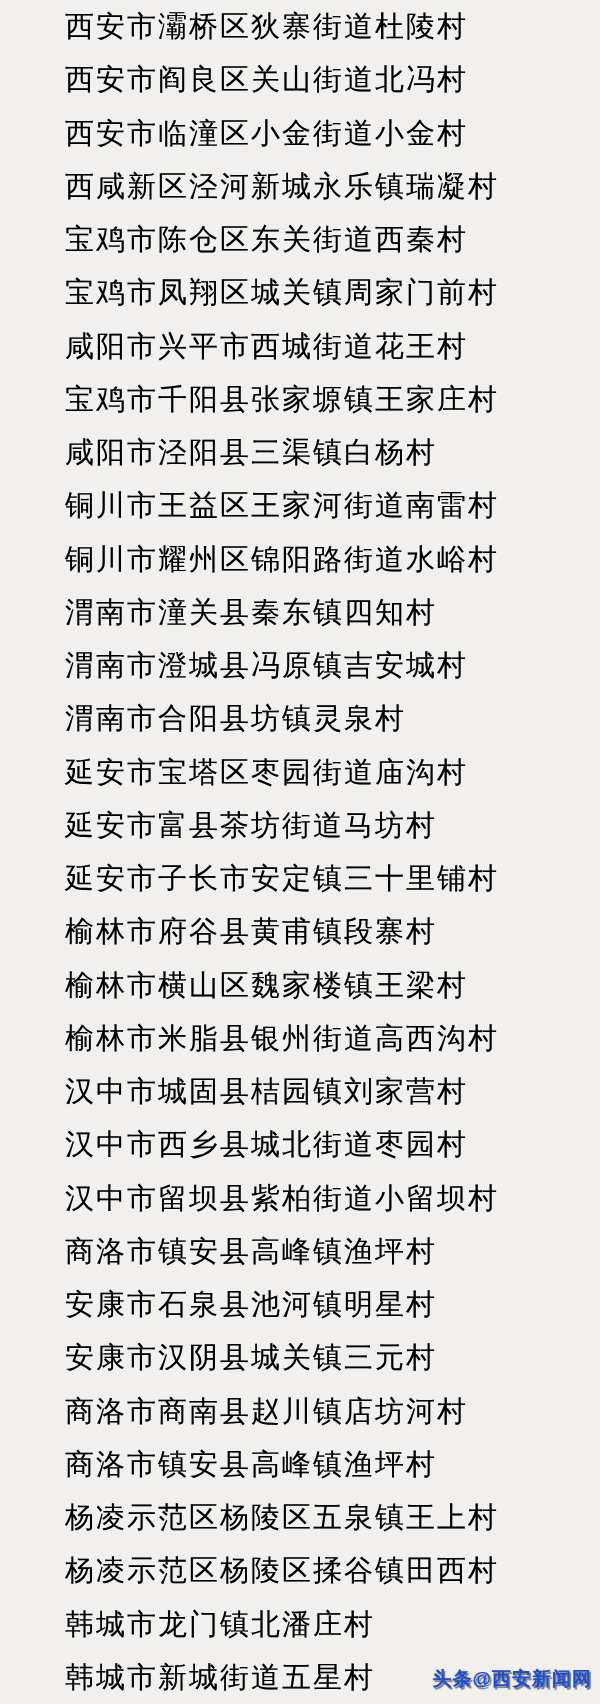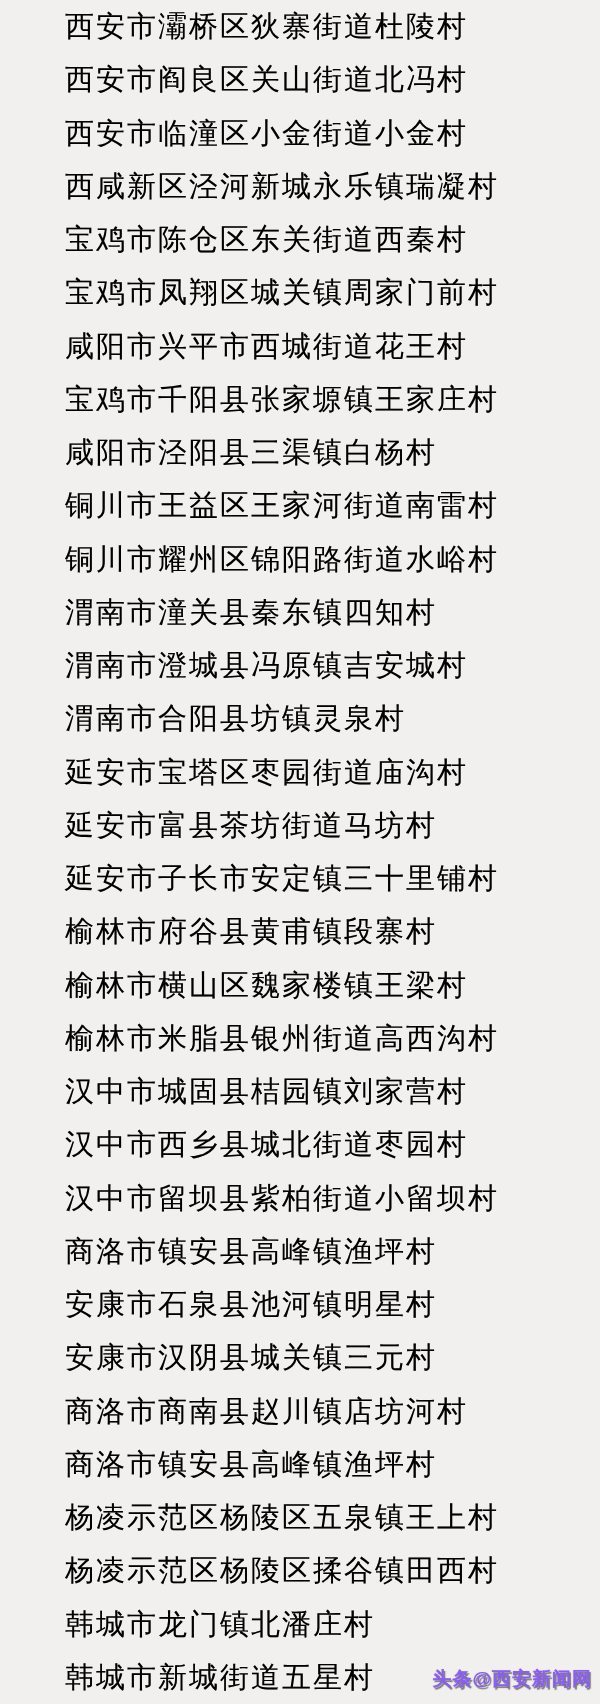--- a/index.html
+++ b/index.html
@@ -30,21 +30,21 @@
     text-shadow: 0 0 0.6px rgba(60,60,60,0.45);
   }
   .watermark {
     position: absolute;
     right: 8px;
     bottom: 12px;
     font-family: "Liberation Sans", "DejaVu Sans", sans-serif;
     font-size: 19px;
     font-weight: 700;
     letter-spacing: 1px;
-    color: #8b5cf6;
+    color: #1d4ed8;
     text-shadow:
       1.5px 1.5px 1px rgba(100,100,100,0.85),
       -0.5px -0.5px 1px rgba(140,140,140,0.35);
     white-space: nowrap;
   }
 </style>
 </head>
 <body>
 
 <div class="village-list">

